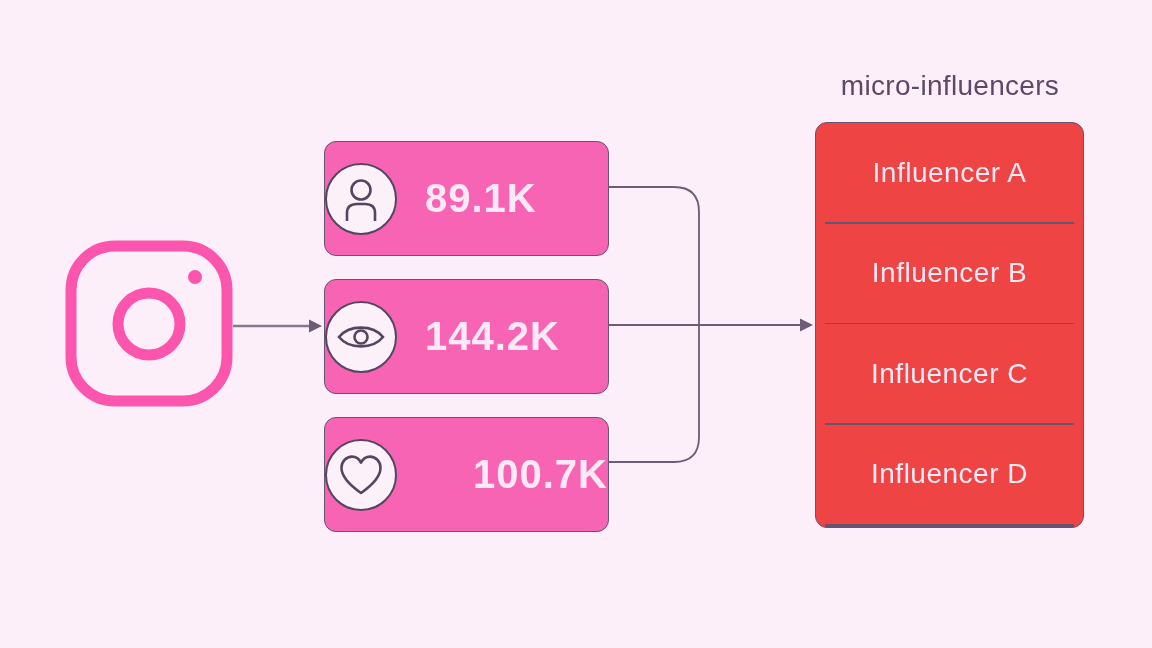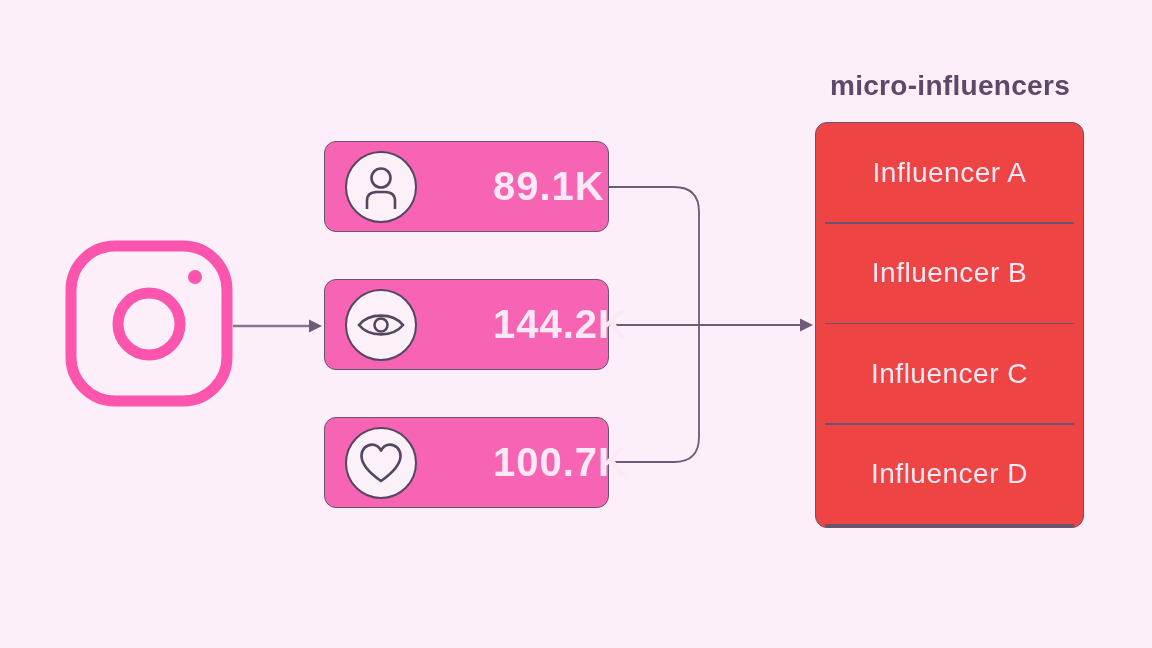--- a/index.html
+++ b/index.html
@@ -7,43 +7,43 @@
     position:relative;
     width:1152px;height:648px;
     background:#FDEFF9;
     font-family:"Liberation Sans", sans-serif;
     overflow:hidden;
   }
   
   .ig-icon{position:absolute;left:65px;top:240px;width:168px;height:167px;}
   
   .metric-box{
-    position:absolute;left:324px;width:285px;height:91px;
+    position:absolute;left:324px;width:285px;height:115px;
     background:#F864B4;border:1.5px solid #67546F;border-radius:12px;
-    box-sizing:border-box;display:flex;align-items:center;padding-left:20px;gap:48px;
+    box-sizing:border-box;display:flex;align-items:center;
   }
   .metric-box.m0{top:141px;}
   .metric-box.m1{top:279px;}
   .metric-box.m2{top:417px;justify-content:space-between;}
   .icon-circle{
     width:72px;height:72px;border-radius:50%;
     background:#FCF1F9;border:2px solid #564561;box-sizing:border-box;
     display:flex;align-items:center;justify-content:center;flex:0 0 auto;
   }
   .metric-value{
     margin-left:28px;
     font-size:40px;font-weight:700;letter-spacing:1px;
     color:#FCE9F5;
   }
   
   .connectors{position:absolute;left:0;top:0;width:1152px;height:648px;pointer-events:none;}
   
   .panel-title{
     position:absolute;left:800px;top:70px;width:300px;
-    text-align:center;font-size:28px;font-weight:700;color:#5D4967;
+    text-align:center;font-size:28px;font-weight:400;color:#5D4967;
     letter-spacing:.3px;
   }
   .panel{
     position:absolute;left:815px;top:122px;width:269px;height:406px;
     background:#ef4444;border:1.5px solid #67546F;border-radius:12px;
     box-sizing:border-box;display:flex;flex-direction:column;overflow:hidden;
   }
   .panel .row{
     flex:1;display:flex;align-items:center;justify-content:center;
     font-size:28px;font-weight:400;color:#FBE9F5;letter-spacing:.5px;

